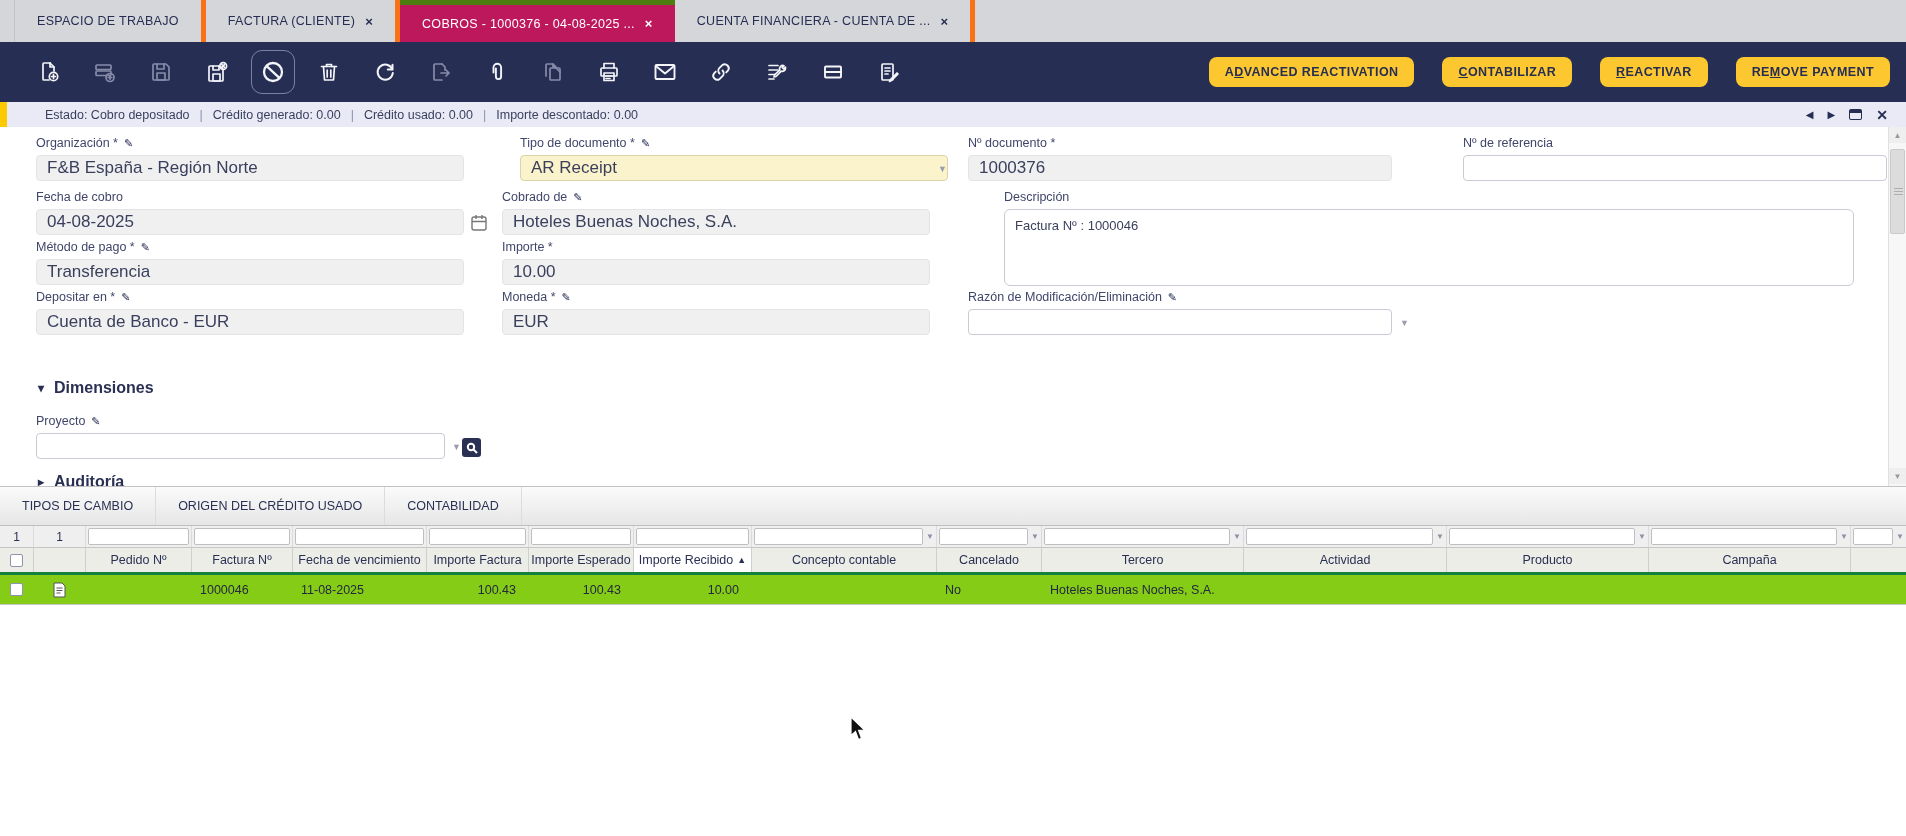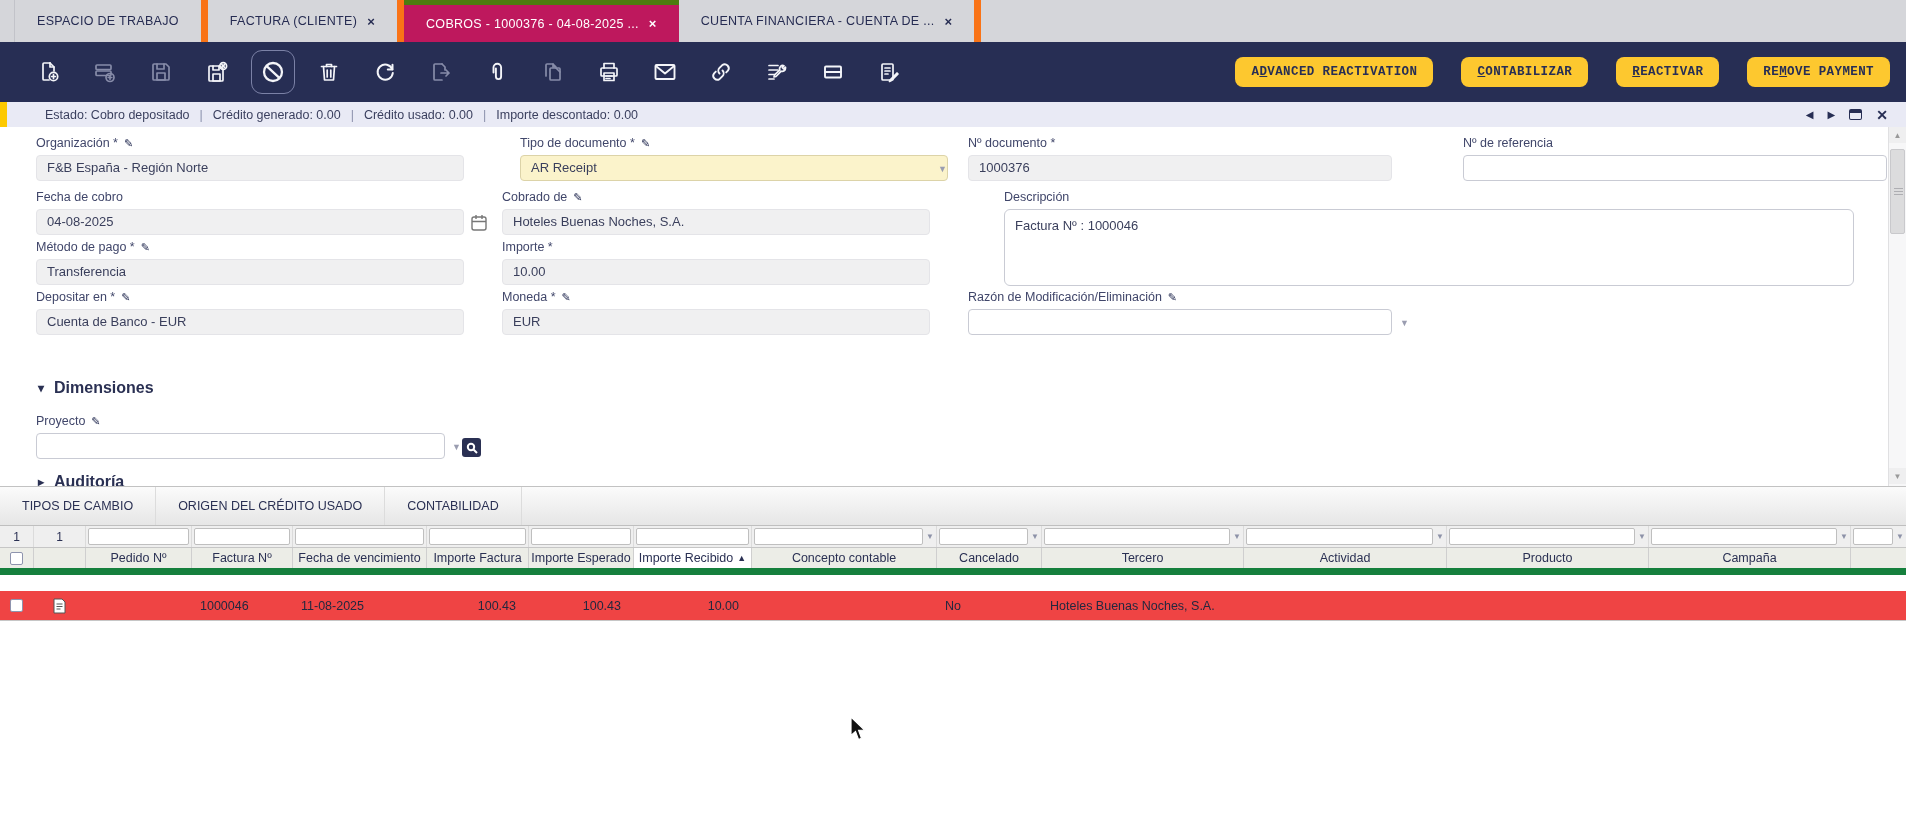--- a/index.html
+++ b/index.html
@@ -2,53 +2,53 @@
 <html><head>
 <meta charset="utf-8">
 <style>
   * { margin:0; padding:0; box-sizing:border-box; }
   html,body { background:#888; }
   body { font-family:"Liberation Sans", sans-serif; }
   .screen{ position:relative; width:1906px; height:836px; background:#fff; overflow:hidden; }
 
   
   .wtabbar{ position:absolute; left:0; top:0; width:100%; height:42px; background:#D5D6DA; display:flex; align-items:stretch; }
-  .wtab{ display:flex; align-items:center; gap:10px; padding:0 22px; font-size:12.5px; letter-spacing:.3px; color:#262C52; border-right:7px solid #f97316; cursor:default; }
+  .wtab{ display:flex; align-items:center; gap:10px; padding:0 22px; font-size:12.5px; letter-spacing:.3px; color:#262C52; border-right:5px solid #f97316; cursor:default; }
   .wtab:first-child{ margin-left:14px; border-left:1px solid #C2C3C9; }
   .wtab .x{ font-size:13px; font-weight:bold; color:#262C52; }
   .wtab.active{ background:#be185d; color:#fff; border-top:5px solid #4d7c0f; border-right:none; }
   .wtab.active .x{ color:#fff; }
 
   
   .toolbar{ position:absolute; left:0; top:42px; width:100%; height:60px; background:#272E54; display:flex; align-items:center; }
   .ticons{ display:flex; align-items:center; gap:30px; padding-left:36px; }
   .ticon{ width:26px; height:26px; display:flex; align-items:center; justify-content:center; color:#F4F5F9; cursor:pointer; }
   .ticon svg{ stroke:currentColor; fill:none; stroke-width:1.7; stroke-linecap:round; stroke-linejoin:round; }
   .ticon.disabled{ color:#878CA9; cursor:default; }
   .ticon.active-tool{ outline:1px solid #7B81A6; outline-offset:8px; border-radius:2px; background:transparent; }
   .tactions{ margin-left:auto; margin-right:16px; display:flex; gap:28px; }
-  .ybtn{ height:30px; padding:0 16px; background:#FDC82F; border:none; border-radius:8px; color:#272E54; font-family:Liberation Mono, monospace; font-size:12.5px; font-weight:700; letter-spacing:.4px; cursor:pointer; }
+  .ybtn{ height:30px; padding:0 16px; background:#FDC82F; border:none; border-radius:8px; color:#272E54; font-family:Liberation Sans, sans-serif; font-size:12.5px; font-weight:700; letter-spacing:.4px; cursor:pointer; }
   .ybtn .u{ text-decoration:underline; }
 
   
   .statusbar{ position:absolute; left:0; top:102px; width:100%; height:25px; background:#E9EAF5; display:flex; align-items:center; }
   .statusbar .ystrip{ position:absolute; left:0; top:0; width:7px; height:100%; background:#FDC900; }
   .statusbar .stext{ margin-left:45px; font-size:12.5px; color:#3A3F5E; display:flex; gap:10px; align-items:center; }
   .statusbar .sep{ color:#8d92ad; }
   .sctrls{ margin-left:auto; margin-right:18px; display:flex; align-items:center; gap:14px; color:#272E54; }
   .sctrls .nav{ font-size:10px; cursor:pointer; }
   .sctrls .maxi{ width:13px; height:11px; border:1.5px solid #272E54; border-top:4px solid #272E54; border-radius:2px; cursor:pointer; }
   .sctrls .cls{ font-size:14px; font-weight:bold; cursor:pointer; }
 
   
   .formarea{ position:absolute; left:0; top:127px; width:100%; height:359px; background:#fff; overflow:hidden; }
   .fld{ position:absolute; }
   .lbl{ font-size:12.5px; color:#40466A; display:flex; align-items:center; gap:6px; margin-bottom:5px; white-space:nowrap; }
   .pen{ font-size:11px; color:#272E54; transform:rotate(0deg); }
-  .val{ height:26px; line-height:24px; padding:0 10px; font-size:13px; color:#3A3F5C; border-radius:4px; white-space:nowrap; overflow:hidden; }
+  .val{ height:26px; line-height:24px; padding:0 10px; font-size:17px; color:#3A3F5C; border-radius:4px; white-space:nowrap; overflow:hidden; }
   .ro{ background:#F0F0F1; border:1px solid #E4E4E8; }
   .ed{ background:#fff; border:1px solid #C9CBD4; }
   .hl{ background:#FBF3CB; border:1px solid #DCD3A8; }
   .combo-arrow{ position:absolute; font-size:9px; color:#9A9DB0; }
   .tarea{ height:77px; background:#fff; border:1px solid #C9CBD4; border-radius:6px; padding:8px 10px; font-size:13px; color:#3A3F5C; }
   .secthead{ position:absolute; display:flex; align-items:center; gap:10px; font-size:16px; font-weight:600; color:#2A3053; }
   .secthead .tri{ font-size:12px; }
   .calbtn{ position:absolute; color:#777; cursor:pointer; }
   .searchbtn{ position:absolute; width:19px; height:19px; background:#2A3053; border-radius:3px; display:flex; align-items:center; justify-content:center; cursor:pointer; }
   .searchbtn svg{ stroke:#fff; fill:none; stroke-width:2; }
@@ -63,25 +63,25 @@
   .panel{ position:absolute; left:0; top:486px; width:100%; height:350px; background:#fff; border-top:1px solid #C2C2C2;
           --cols:34px 52px 106px 101px 134px 102px 105px 118px 185px 105px 202px 203px 202px 202px 1fr; }
   .ctabbar{ height:39px; background:linear-gradient(#FBFBFB,#E6E6E6); display:flex; align-items:stretch; border-bottom:1px solid #BFBFBF; }
   .ctab{ display:flex; align-items:center; padding:0 22px; font-size:12.5px; color:#2A3053; border-right:1px solid #DCDCDC; cursor:pointer; white-space:nowrap; }
   .ctab.active{ background:#252B52; color:#fff; font-weight:700; border-right:none; }
   .grow{ display:grid; grid-template-columns:var(--cols); }
   .frow{ height:22px; background:#EFEFEF; border-bottom:1px solid #C6C6C6; }
   .fcell{ display:flex; align-items:center; justify-content:center; border-right:1px solid #DBDBDB; padding:0 2px; font-size:12px; color:#2A3053; }
   .fcell .finput{ flex:1; height:17px; background:#fff; border:1px solid #BFBFBF; border-radius:2px; min-width:0; }
   .fcell .funnel{ font-size:8px; color:#8d92a8; margin-left:3px; }
-  .hrow{ height:27px; background:#ECEDE7; border-bottom:7px solid #15803d; }
+  .hrow{ height:27px; background:#ECEDE7; border-bottom:3px solid #15803d; }
   .hcell{ display:flex; align-items:center; justify-content:center; font-size:12.5px; color:#2A3053; border-right:1px solid #CFCFCF; white-space:nowrap; overflow:hidden; }
   .hcell.sorted{ background:#fff; gap:4px; }
   .hcell .sarrow{ font-size:9px; }
-  .drow{ height:30px; background:#ef4444; border-bottom:1px solid #C6C6C6;margin-top:16px; }
+  .drow{ height:30px; background:#84cc16; border-bottom:1px solid #C6C6C6; }
   .dcell{ display:flex; align-items:center; font-size:12.5px; color:#23283F; padding:0 8px; white-space:nowrap; overflow:hidden; border-right:1px solid transparent; }
   .dcell.c{ justify-content:center; } .dcell.r{ justify-content:flex-end; padding-right:12px; } .dcell.l{ justify-content:flex-start; }
   .cbx{ width:13px; height:13px; border:1.5px solid #8E94AE; border-radius:2px; background:#fff; cursor:pointer; }
   .gridrest{ background:#fff; height:230px; }
 
   .cursor{ position:absolute; left:849px; top:716px; z-index:50; pointer-events:none; }
 </style>
 </head>
 <body>
 

